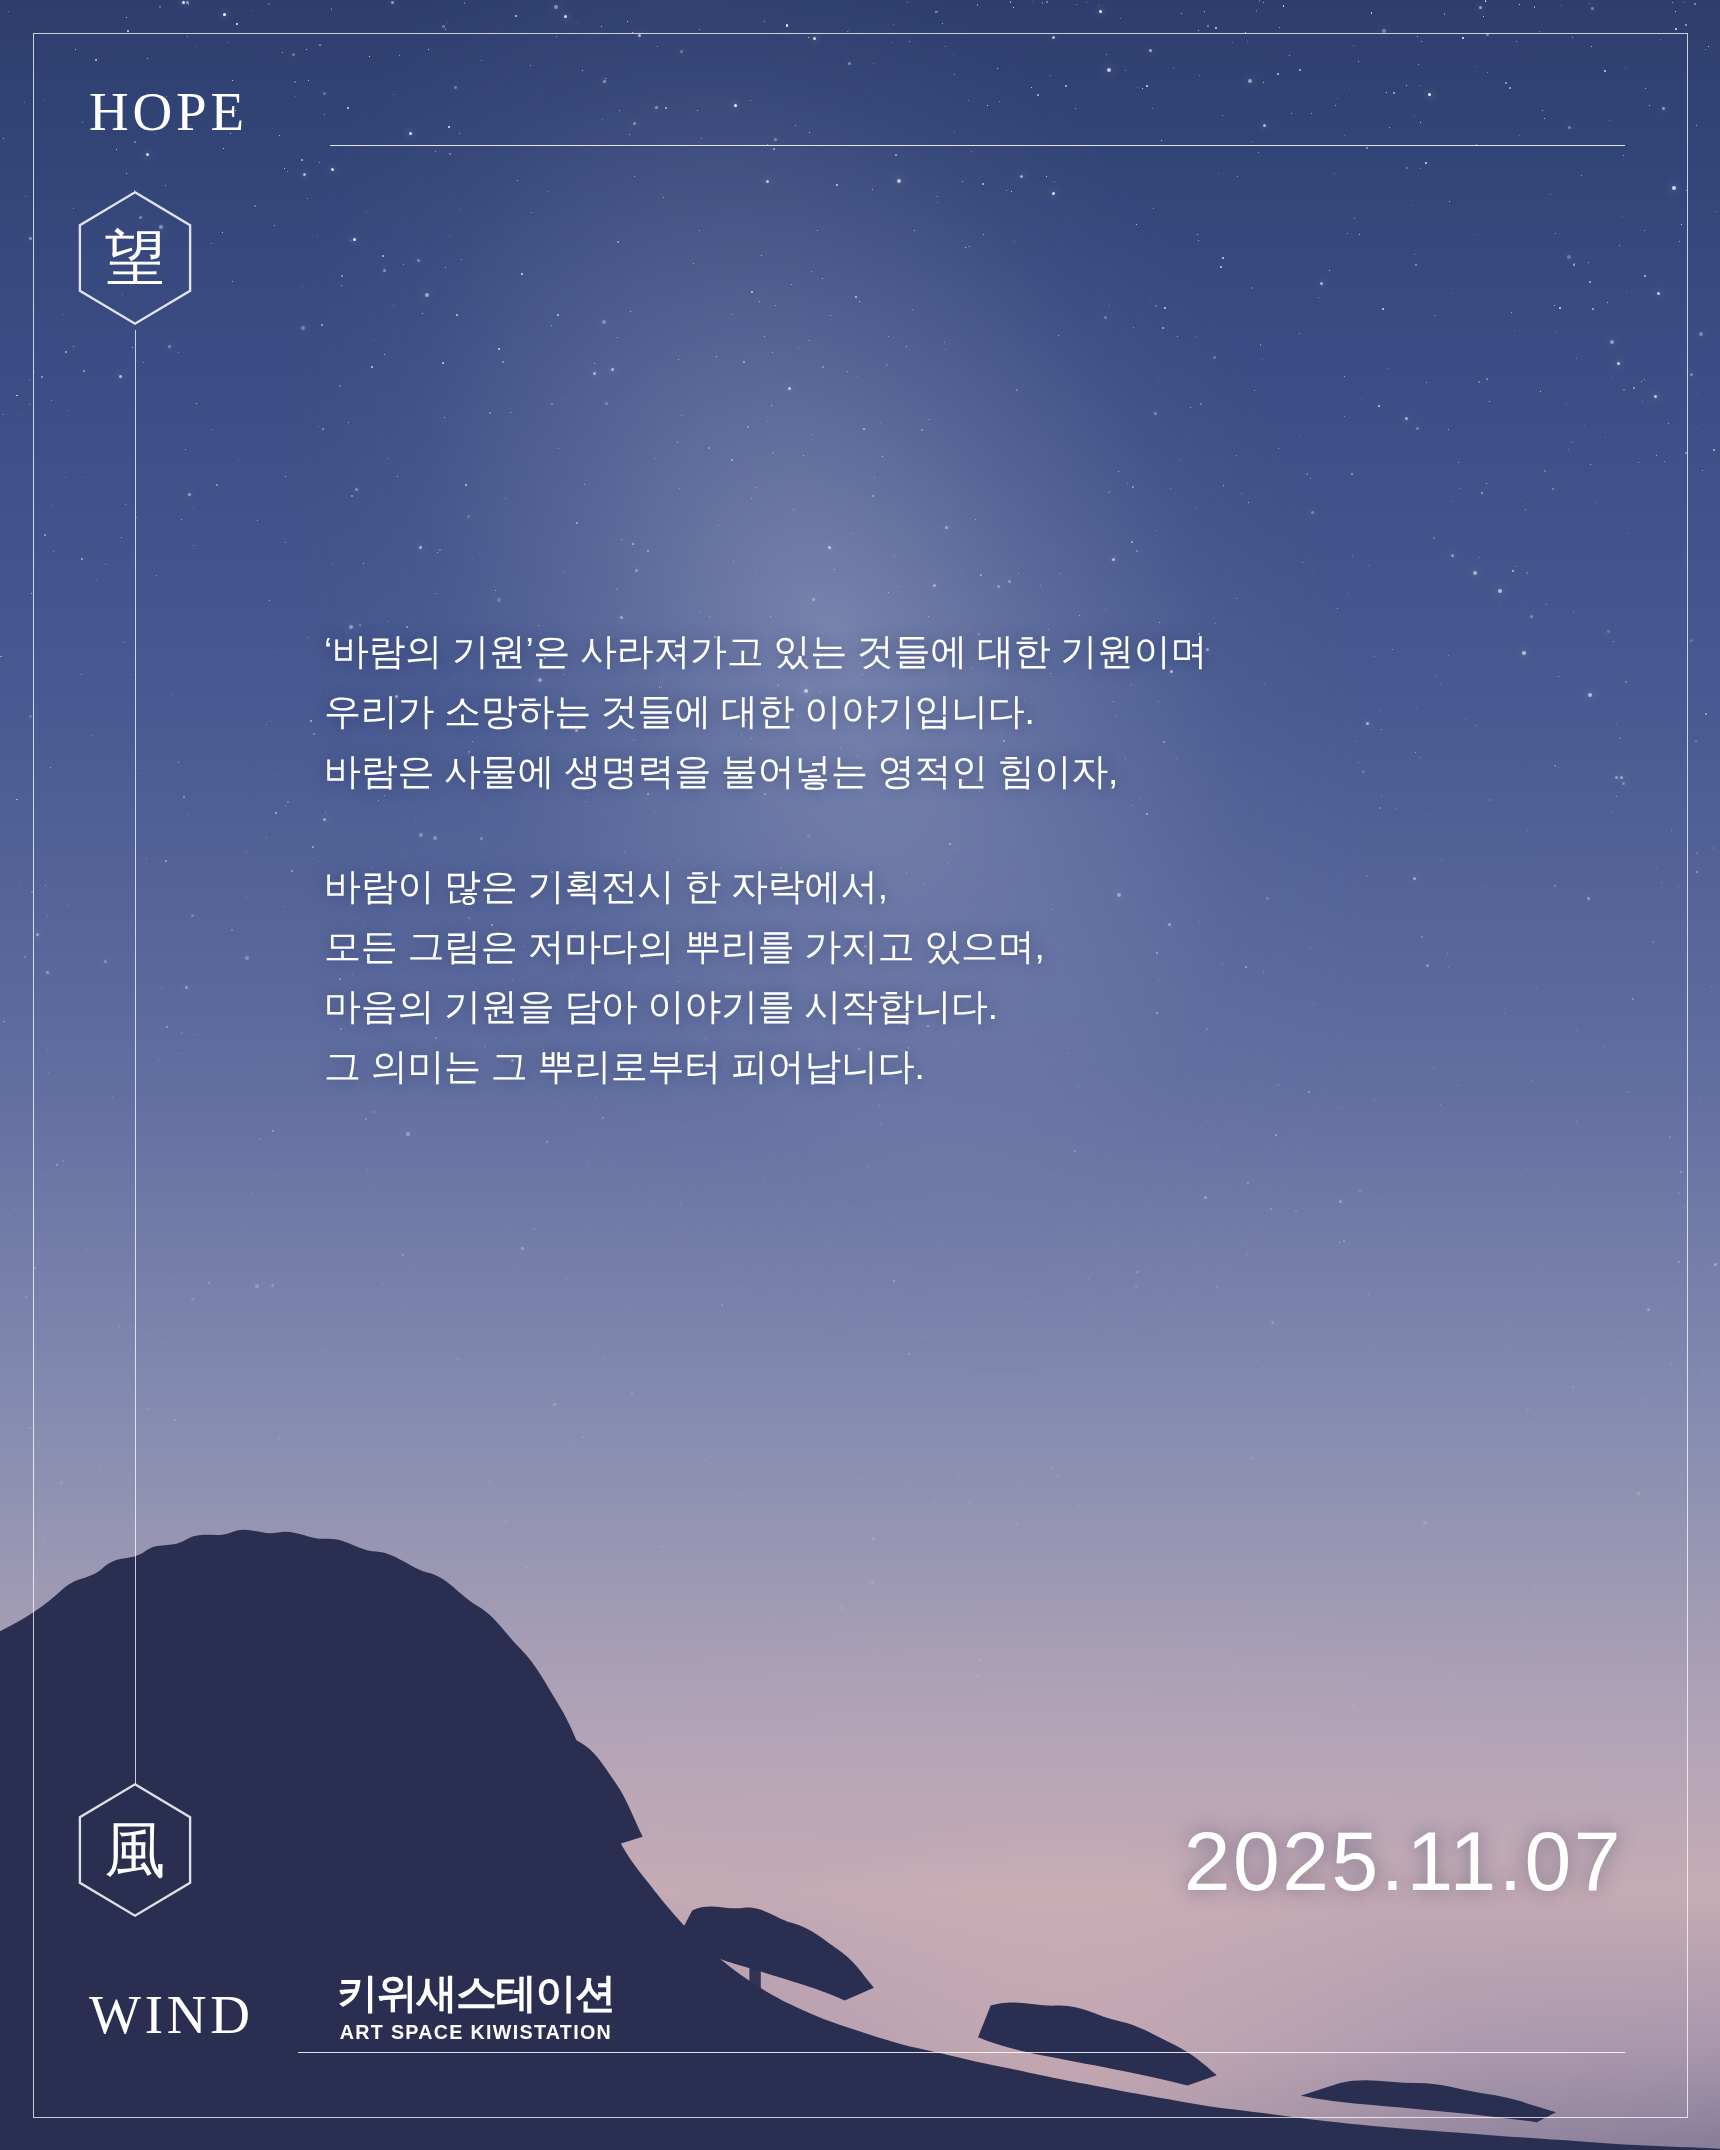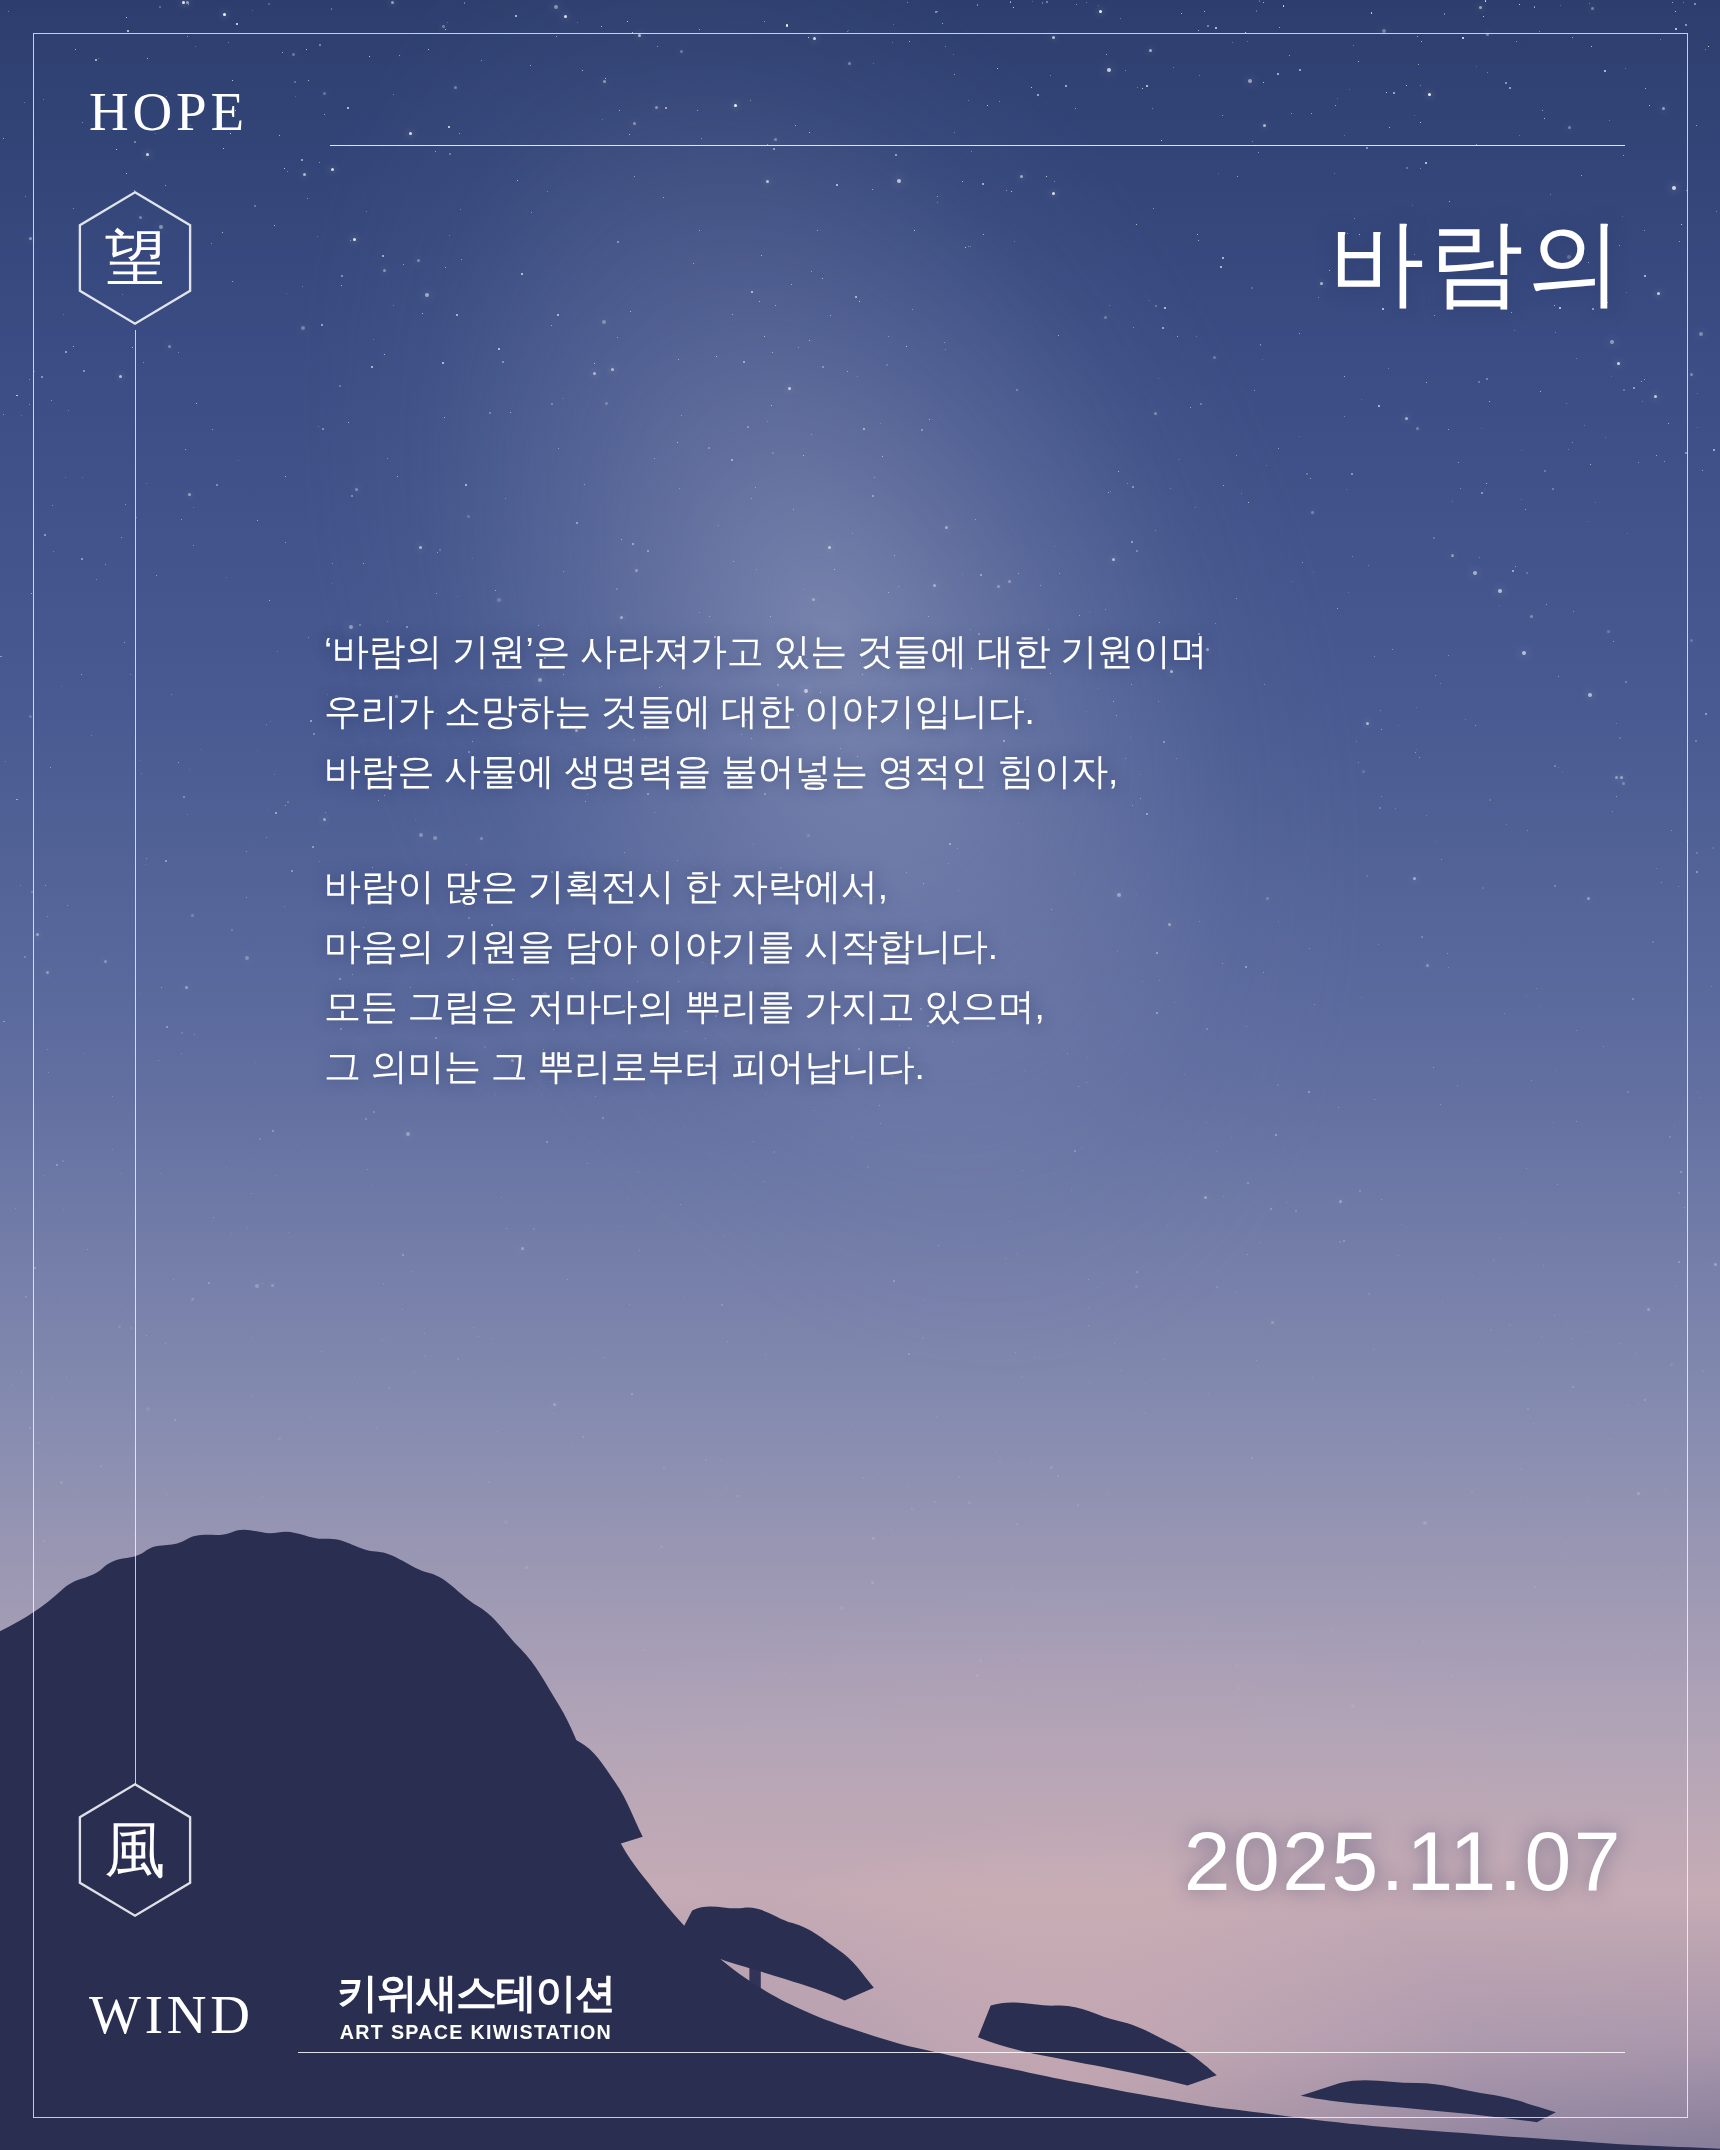--- a/index.html
+++ b/index.html
@@ -1799,30 +1799,29 @@
   <div class="hex hex-wind">
     <svg viewBox="0 0 100 116" aria-hidden="true">
       <polygon points="50,2 97,30 97,86 50,114 3,86 3,30" fill="none" stroke="rgba(255,255,255,0.85)" stroke-width="2"></polygon>
     </svg>
     <span class="glyph">風</span>
   </div>
 
   <div class="wind-label">WIND</div>
   <div class="wind-rule"></div>
 
-  <div class="title">바람의</div>
 
   <div class="body-copy">
     <p>‘바람의 기원’은 사라져가고 있는 것들에 대한 기원이며</p>
     <p>우리가 소망하는 것들에 대한 이야기입니다.</p>
     <p>바람은 사물에 생명력을 불어넣는 영적인 힘이자,</p>
     <div class="gap"></div>
     <p>바람이 많은 기획전시 한 자락에서,</p>
+    <p>모든 그림은 저마다의 뿌리를 가지고 있으며,</p>
     <p>마음의 기원을 담아 이야기를 시작합니다.</p>
-    <p>모든 그림은 저마다의 뿌리를 가지고 있으며,</p>
     <p>그 의미는 그 뿌리로부터 피어납니다.</p>
   </div>
 
   <div class="date">2025.11.07</div>
 
   <div class="logo">
     <div class="logo-ko">키위새스테이션</div>
     <div class="logo-en">ART SPACE KIWISTATION</div>
   </div>
 

